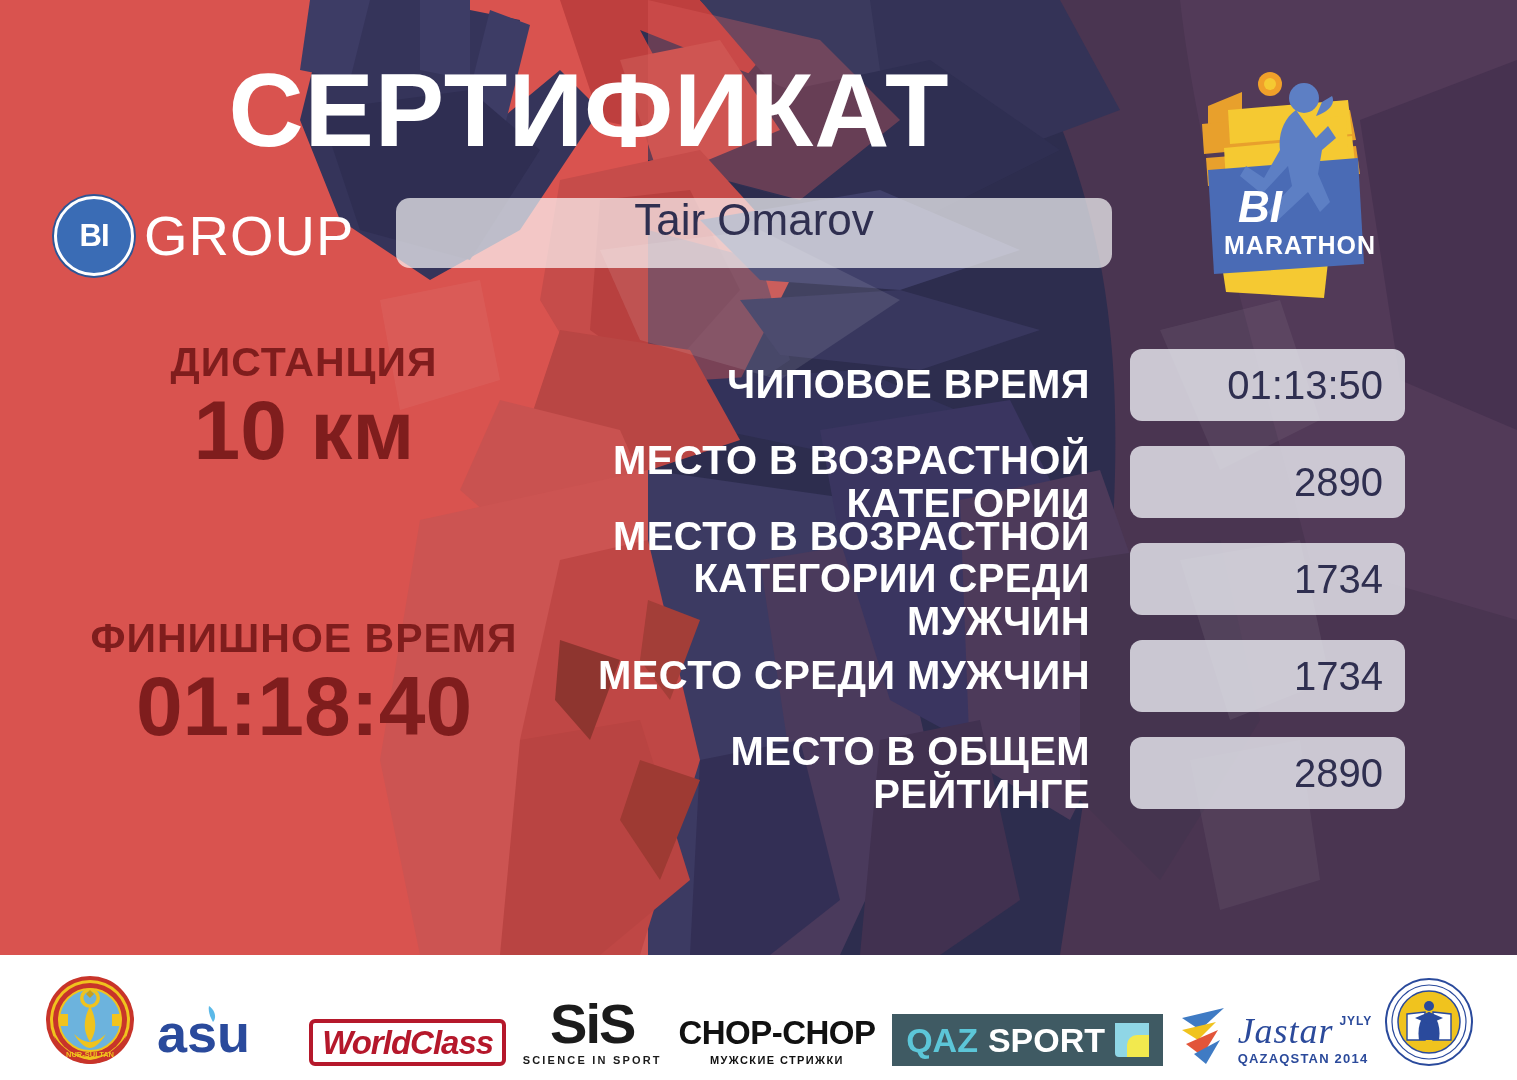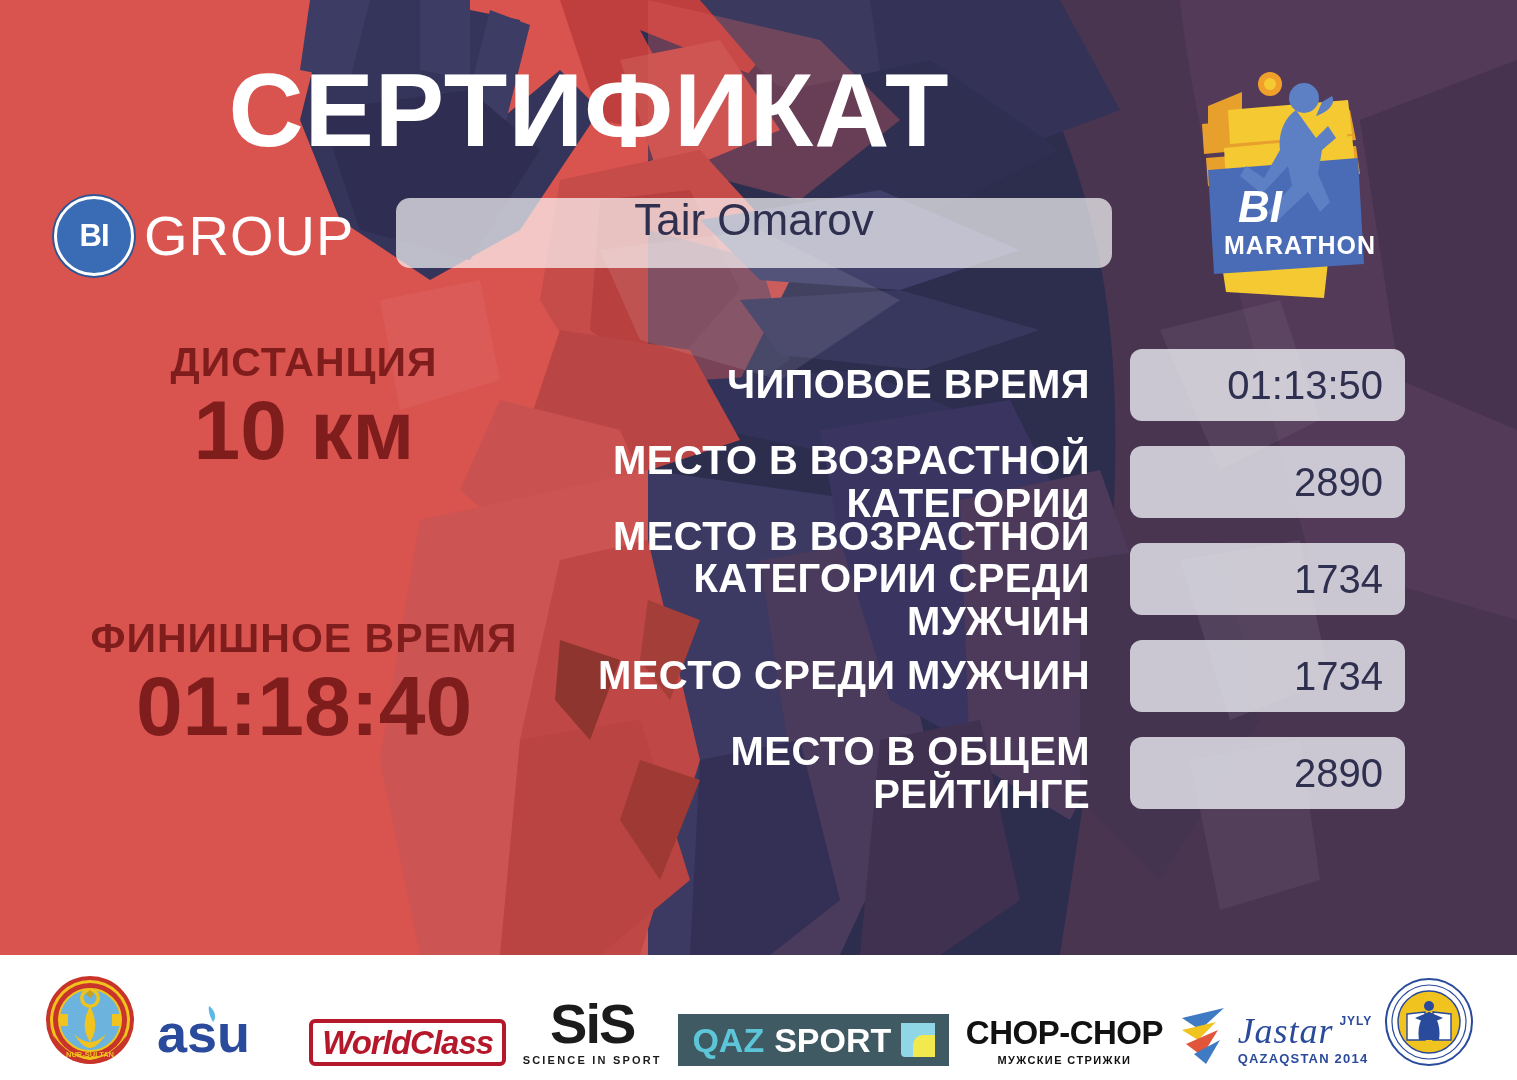--- a/index.html
+++ b/index.html
@@ -470,31 +470,31 @@
     </div>
 
     <div class="sp">
       <div class="sis">
         <div class="big">SiS</div>
         <div class="sub">SCIENCE IN SPORT</div>
       </div>
     </div>
 
     <div class="sp">
+      <div class="chop">
+        <div class="big">CHOP-CHOP</div>
+        <div class="sub">МУЖСКИЕ СТРИЖКИ</div>
+      </div>
+    </div>
+
+    <div class="sp">
       <div class="qaz">
         <span class="t1">QAZ</span>
           <span class="t2">SPORT</span>
         <span class="mark"></span>
-      </div>
-    </div>
-
-    <div class="sp">
-      <div class="chop">
-        <div class="big">CHOP-CHOP</div>
-        <div class="sub">МУЖСКИЕ СТРИЖКИ</div>
       </div>
     </div>
 
     <div class="sp">
       <svg width="58" height="62" viewBox="0 0 58 62">
         <path d="M2 14 L44 4 L20 26 Z" fill="#3f7bc4"></path>
         <path d="M2 26 L36 18 L18 36 Z" fill="#f0c31e"></path>
         <path d="M6 40 L38 26 L22 52 Z" fill="#e2553a"></path>
         <path d="M14 50 L40 36 L26 60 Z" fill="#3f7bc4"></path>
       </svg>

